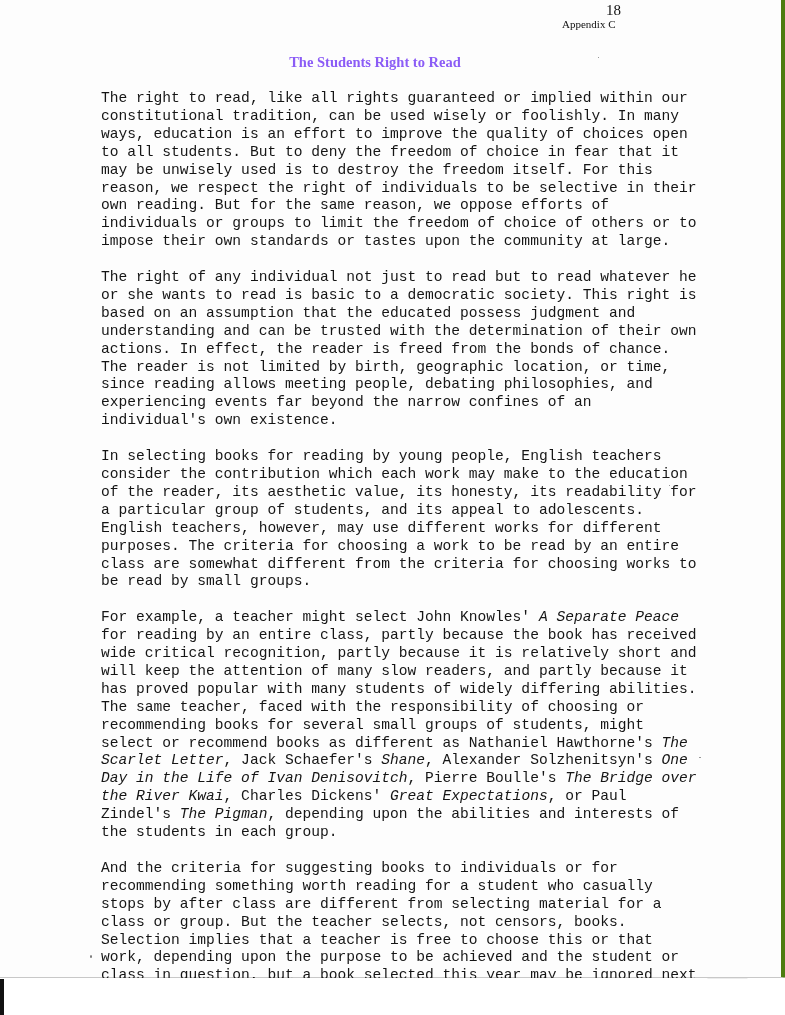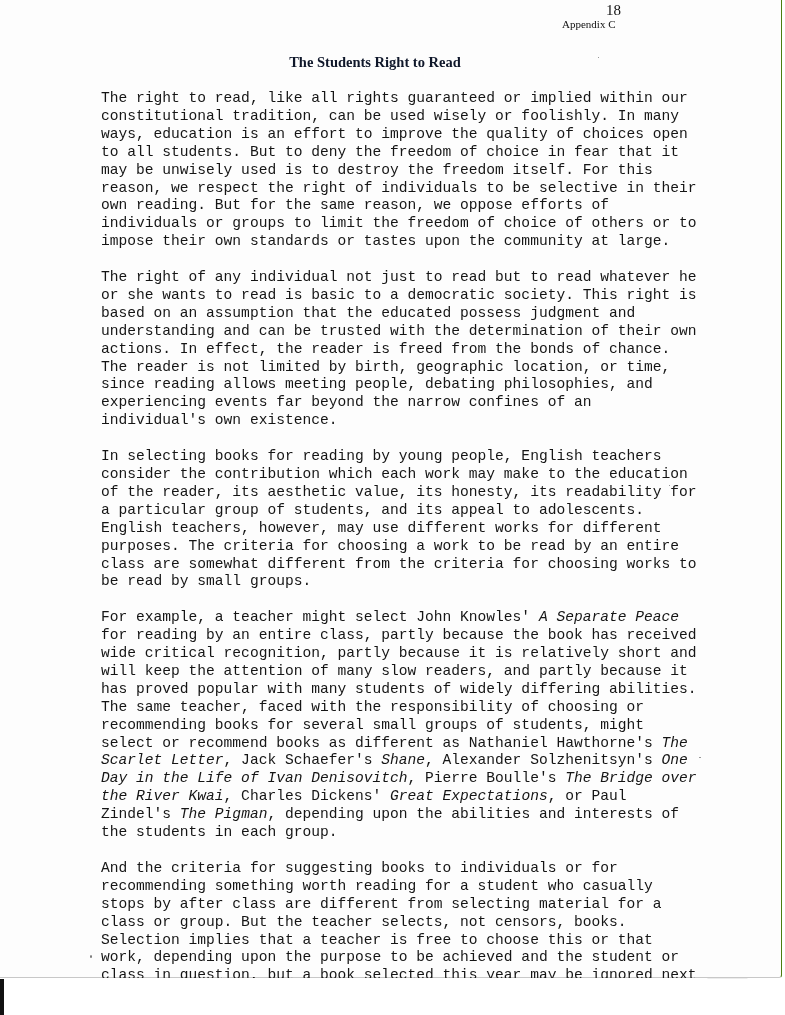--- a/index.html
+++ b/index.html
@@ -13,21 +13,21 @@
       position: relative;
       overflow: hidden;
     }
     .page {
       position: absolute;
       left: 0;
       top: 0;
       width: 781px;
       height: 977px;
       background: #fdfdfd;
-      border-right: 1px solid #4d7c0f;
+      border-right: 5px solid #4d7c0f;
       border-bottom: 1px solid #c8c8c8;
       border-bottom-right-radius: 3px;
     }
     .below-page {
       position: absolute;
       left: 0;
       top: 978px;
       width: 785px;
       height: 37px;
       background: #ffffff;
@@ -68,21 +68,21 @@
     }
     .doc-title {
       position: absolute;
       left: 0;
       width: 750px;
       top: 54px;
       text-align: center;
       font-family: "Liberation Serif", serif;
       font-weight: bold;
       font-size: 14.5px;
-      color: #0f172a;
+      color: #8b5cf6;
     }
     .body-text {
       position: absolute;
       left: 101px;
       top: 90px;
       width: 600px;
       font-family: Liberation Mono, monospace;
       font-size: 14.6px;
       line-height: 17.9px;
       color: #151515;

